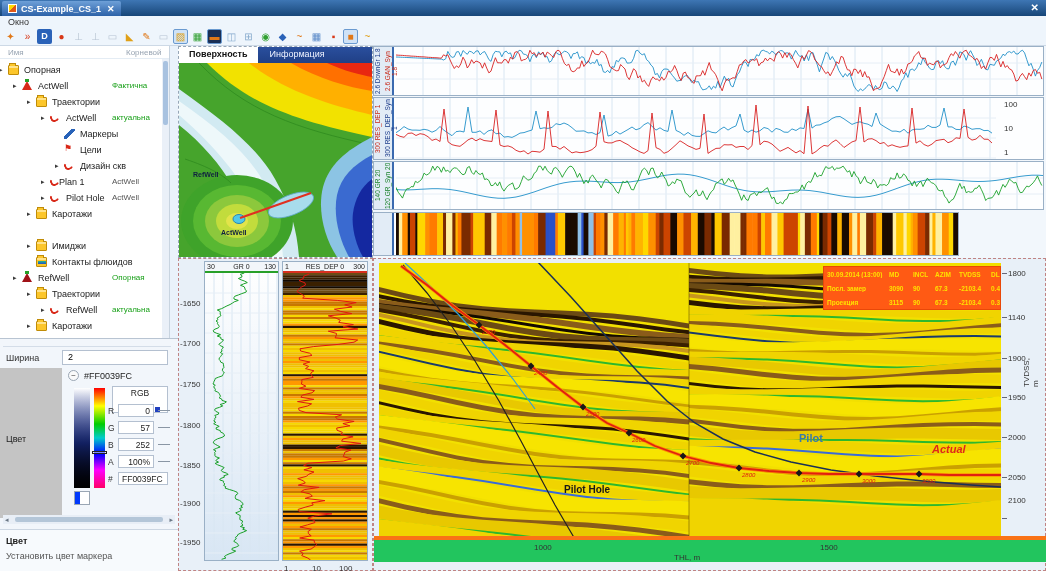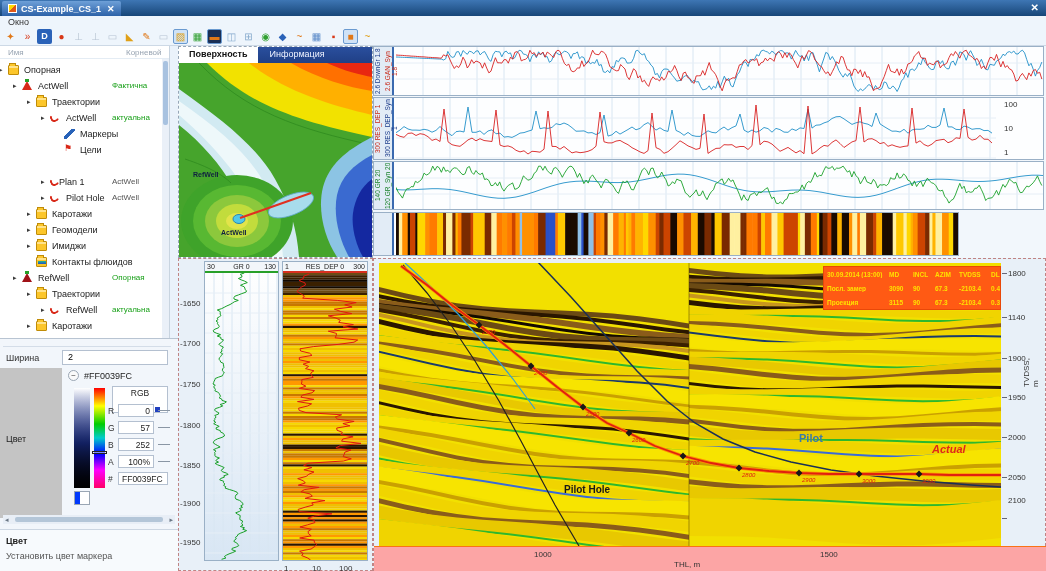--- a/index.html
+++ b/index.html
@@ -92,21 +92,21 @@
 .l-pilot{left:190px;top:225px;font-size:10px;color:#181818}
 .l-plan{left:425px;top:173px;font-size:11px;color:#3a7aa8}
 .l-act{left:558px;top:184px;font-size:11px;color:#e02818;font-style:italic}
 .mtable{position:absolute;left:450px;top:8px;width:176px;background:#ff5a14;box-shadow:0 0 0 1px #e84808;font-size:6.5px;font-weight:bold;color:#ffe000}
 .mtr{display:flex;height:14px;align-items:center}
 .mtc{overflow:hidden;white-space:nowrap;padding-left:3px}
 .w0{width:62px}.w1{width:24px}.w2{width:22px}.w3{width:24px}.w4{width:32px}.w5{width:12px}
 .rax-t{position:absolute;left:634px;font-size:8px;color:#333}
 .rax-d{position:absolute;left:628px;width:5px;border-top:1px solid #667;height:0}
 .rax-l{position:absolute;left:648px;top:128px;font-size:8px;color:#333;transform:rotate(-90deg);transform-origin:left top}
-.bax{position:absolute;left:0;top:287px;width:673px;height:26px;background:#fca5a5;border-top:1px solid #f97316}
+.bax{position:absolute;left:0;top:277px;width:673px;height:26px;background:#22c55e;border-top:4px solid #f97316}
 .bax .tk{position:absolute;top:3px;font-size:8px;color:#333}
 .bax .lb{position:absolute;top:13px;left:300px;font-size:8px;color:#333}
 
 
 .llogs{position:absolute;left:178px;top:258px;width:195px;height:313px;background:#e8f0f8;border:1px dashed #c08484}
 .dep{position:absolute;left:1px;font-size:8px;color:#333}
 .ltrack{position:absolute;top:2px;height:300px;border:1px solid #9ab0c6;background:linear-gradient(#ffffff,#d8e6f4);overflow:hidden}
 .lt-gr{left:25px;width:75px}
 .lt-res{left:103px;width:86px}
 .lhead{position:absolute;left:0;top:0;width:100%;height:11px;font-size:7px;color:#222;background:#f2f6fa}
@@ -186,41 +186,41 @@
         <span class="tstatus st-green">актуальна</span>
       </div>
     <div class="trow" style="top:80px">
         <span class="tic i-mark" style="left:64px"></span>
         <span class="tlabel" style="left:80px">Маркеры</span>
       </div>
     <div class="trow" style="top:96px">
         <span class="tic i-goal" style="left:64px"></span>
         <span class="tlabel" style="left:80px">Цели</span>
       </div>
+    <div class="trow" style="top:112px">
+        <span class="arr" style="left:55px">▸</span>
+        <span class="tic i-traj" style="left:64px"></span>
+        <span class="tlabel" style="left:80px">Дизайн скв</span>
+      </div>
     <div class="trow" style="top:128px">
         <span class="arr" style="left:41px">▸</span>
         <span class="tic i-traj" style="left:50px"></span>
         <span class="tlabel" style="left:59px">Plan 1</span>
         <span class="tstatus st-grey">ActWell</span>
       </div>
     <div class="trow" style="top:144px">
         <span class="arr" style="left:41px">▸</span>
         <span class="tic i-traj" style="left:50px"></span>
         <span class="tlabel" style="left:66px">Pilot Hole</span>
         <span class="tstatus st-grey">ActWell</span>
       </div>
     <div class="trow" style="top:160px">
         <span class="arr" style="left:27px">▸</span>
         <span class="tic i-folder" style="left:36px"></span>
         <span class="tlabel" style="left:52px">Каротажи</span>
-      </div>
-    <div class="trow" style="top:176px">
-        <span class="arr" style="left:27px">▸</span>
-        <span class="tic i-folder" style="left:36px"></span>
-        <span class="tlabel" style="left:52px">Геомодели</span>
       </div>
     <div class="trow" style="top:192px">
         <span class="arr" style="left:27px">▸</span>
         <span class="tic i-folder" style="left:36px"></span>
         <span class="tlabel" style="left:52px">Имиджи</span>
       </div>
     <div class="trow" style="top:208px">
         <span class="tic i-folder i-fluid" style="left:36px"></span>
         <span class="tlabel" style="left:52px">Контакты флюидов</span>
       </div>

